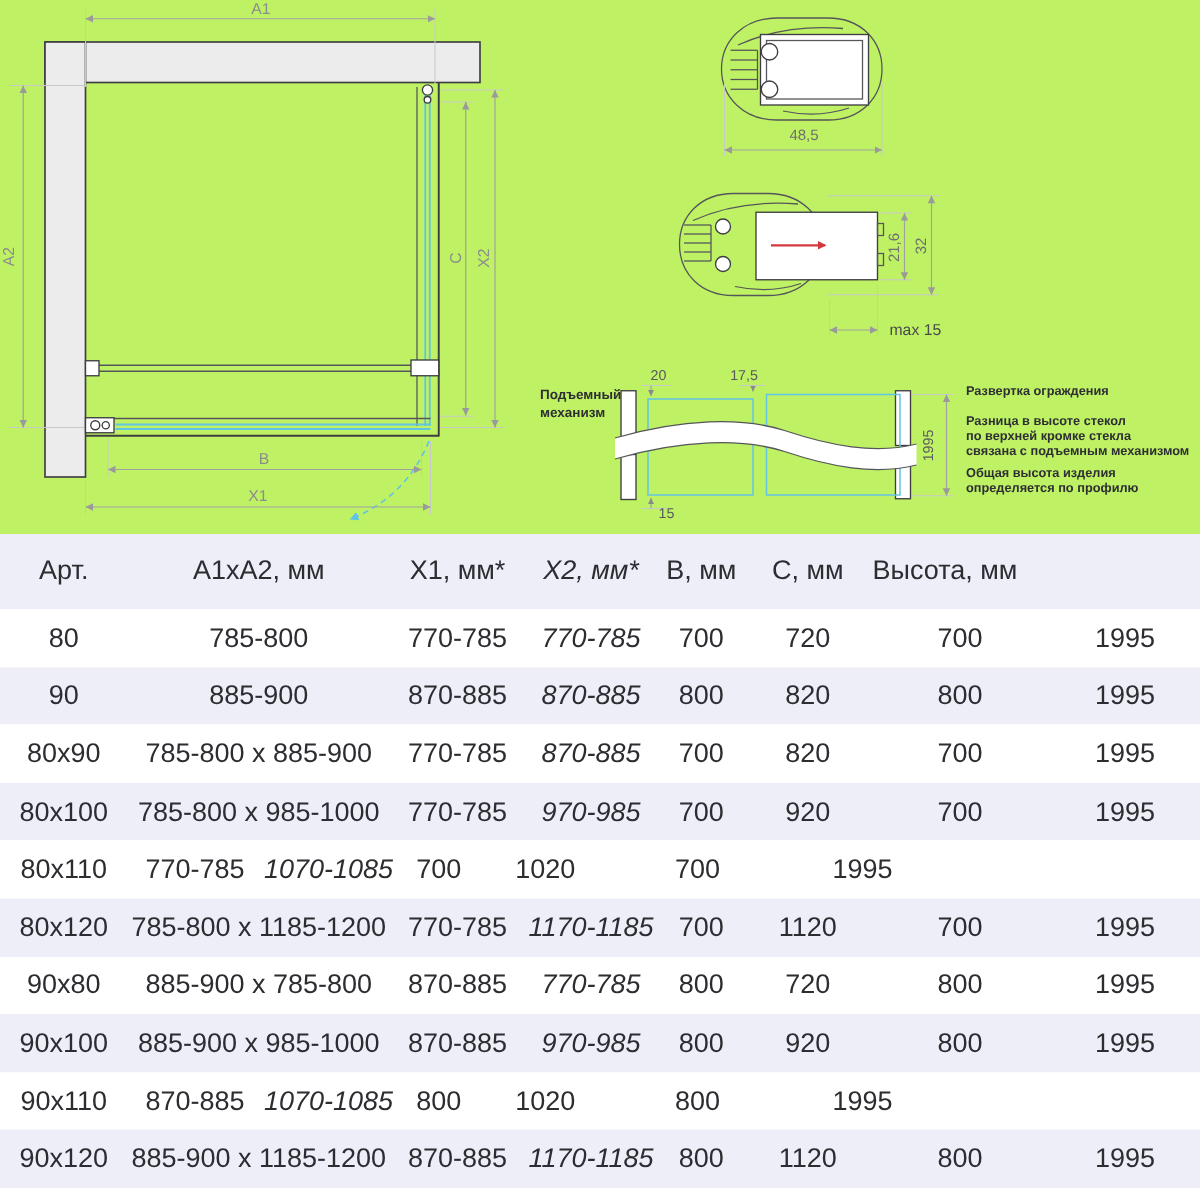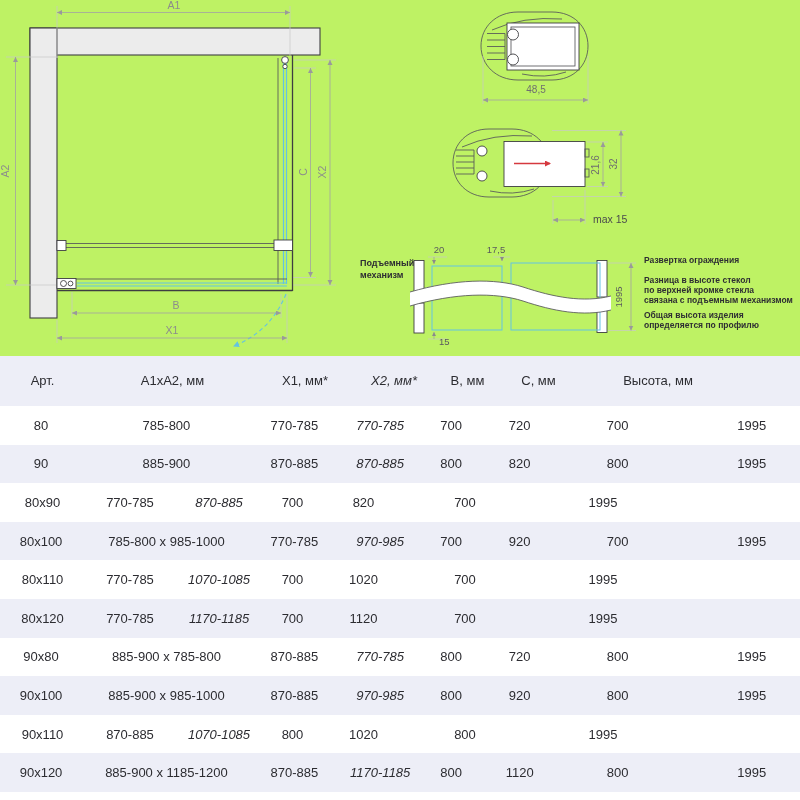--- a/index.html
+++ b/index.html
@@ -17,28 +17,28 @@
   .ext { stroke:#c9c9c9; stroke-width:.7; fill:none; }
   .dimtxt { fill:#8c8c8c; font-size:10.5px; }
   .dimtxt2 { fill:#6f6f6f; font-size:10px; }
   .dimtxt3 { fill:#5a5a5e; font-size:9.5px; }
   .maxtxt { fill:#4a4a4e; font-size:10.5px; }
   .note { fill:#2e2e33; font-size:8.5px; font-weight:600; }
   .mech { fill:#2e2e33; font-size:9px; font-weight:600; }
   .arc { stroke:#63c3e2; stroke-width:1.1; fill:none; stroke-dasharray:4 3; }
   .redarrow { stroke:#d5393f; stroke-width:1.5; fill:none; }
 
-  .spec { position:absolute; top:356px; left:0; width:800px; color:#2c2c31; font-size:13px; }
+  .spec { position:absolute; top:356px; left:0; width:800px; color:#2c2c31; font-size:18px; }
   .thead { display:flex; align-items:center; background:#edeef7; height:50px; }
   .th { text-align:center; line-height:1.22; }
   .tbody .tr { display:flex; align-items:center; height:38.6px; background:#fff; }
   .tbody .tr:nth-of-type(even) { background:#edeef7; }
   .td { text-align:center; white-space:nowrap; }
   .c0{width:85px;} .c1{width:175px;} .c2{width:90px;} .c3{width:88px;font-style:italic;}
-  .c4{width:59px;} .c5{width:83px;} .c6{width:120px;} .c7{width:100px;margin-left:28px;}
+  .c4{width:59px;} .c5{width:83px;} .c6{width:120px;} .c7{width:100px;}
 </style>
 </head>
 <body>
 
 <div class="drawings">
 <svg width="800" height="356" viewBox="0 0 800 356">
   <defs>
     <marker id="ae" markerWidth="6" markerHeight="6" refX="5" refY="2.5" orient="auto" markerUnits="userSpaceOnUse">
           <path d="M0,0 L5,2.5 L0,5 Z" fill="#9a9a9a"></path>
         </marker>
@@ -248,20 +248,21 @@
         <div class="td c2">870-885</div>
         <div class="td c3">870-885</div>
         <div class="td c4">800</div>
         <div class="td c5">820</div>
         <div class="td c6">800</div>
         <div class="td c7">1995</div>
       </div>
 
       <div class="tr">
         <div class="td c0">80x90</div>
+        <div class="td c1">785-800 x 885-900</div>
         <div class="td c2">770-785</div>
         <div class="td c3">870-885</div>
         <div class="td c4">700</div>
         <div class="td c5">820</div>
         <div class="td c6">700</div>
         <div class="td c7">1995</div>
       </div>
 
       <div class="tr">
         <div class="td c0">80x100</div>
@@ -279,20 +280,21 @@
         <div class="td c2">770-785</div>
         <div class="td c3">1070-1085</div>
         <div class="td c4">700</div>
         <div class="td c5">1020</div>
         <div class="td c6">700</div>
         <div class="td c7">1995</div>
       </div>
 
       <div class="tr">
         <div class="td c0">80x120</div>
+        <div class="td c1">785-800 x 1185-1200</div>
         <div class="td c2">770-785</div>
         <div class="td c3">1170-1185</div>
         <div class="td c4">700</div>
         <div class="td c5">1120</div>
         <div class="td c6">700</div>
         <div class="td c7">1995</div>
       </div>
 
       <div class="tr">
         <div class="td c0">90x80</div>

